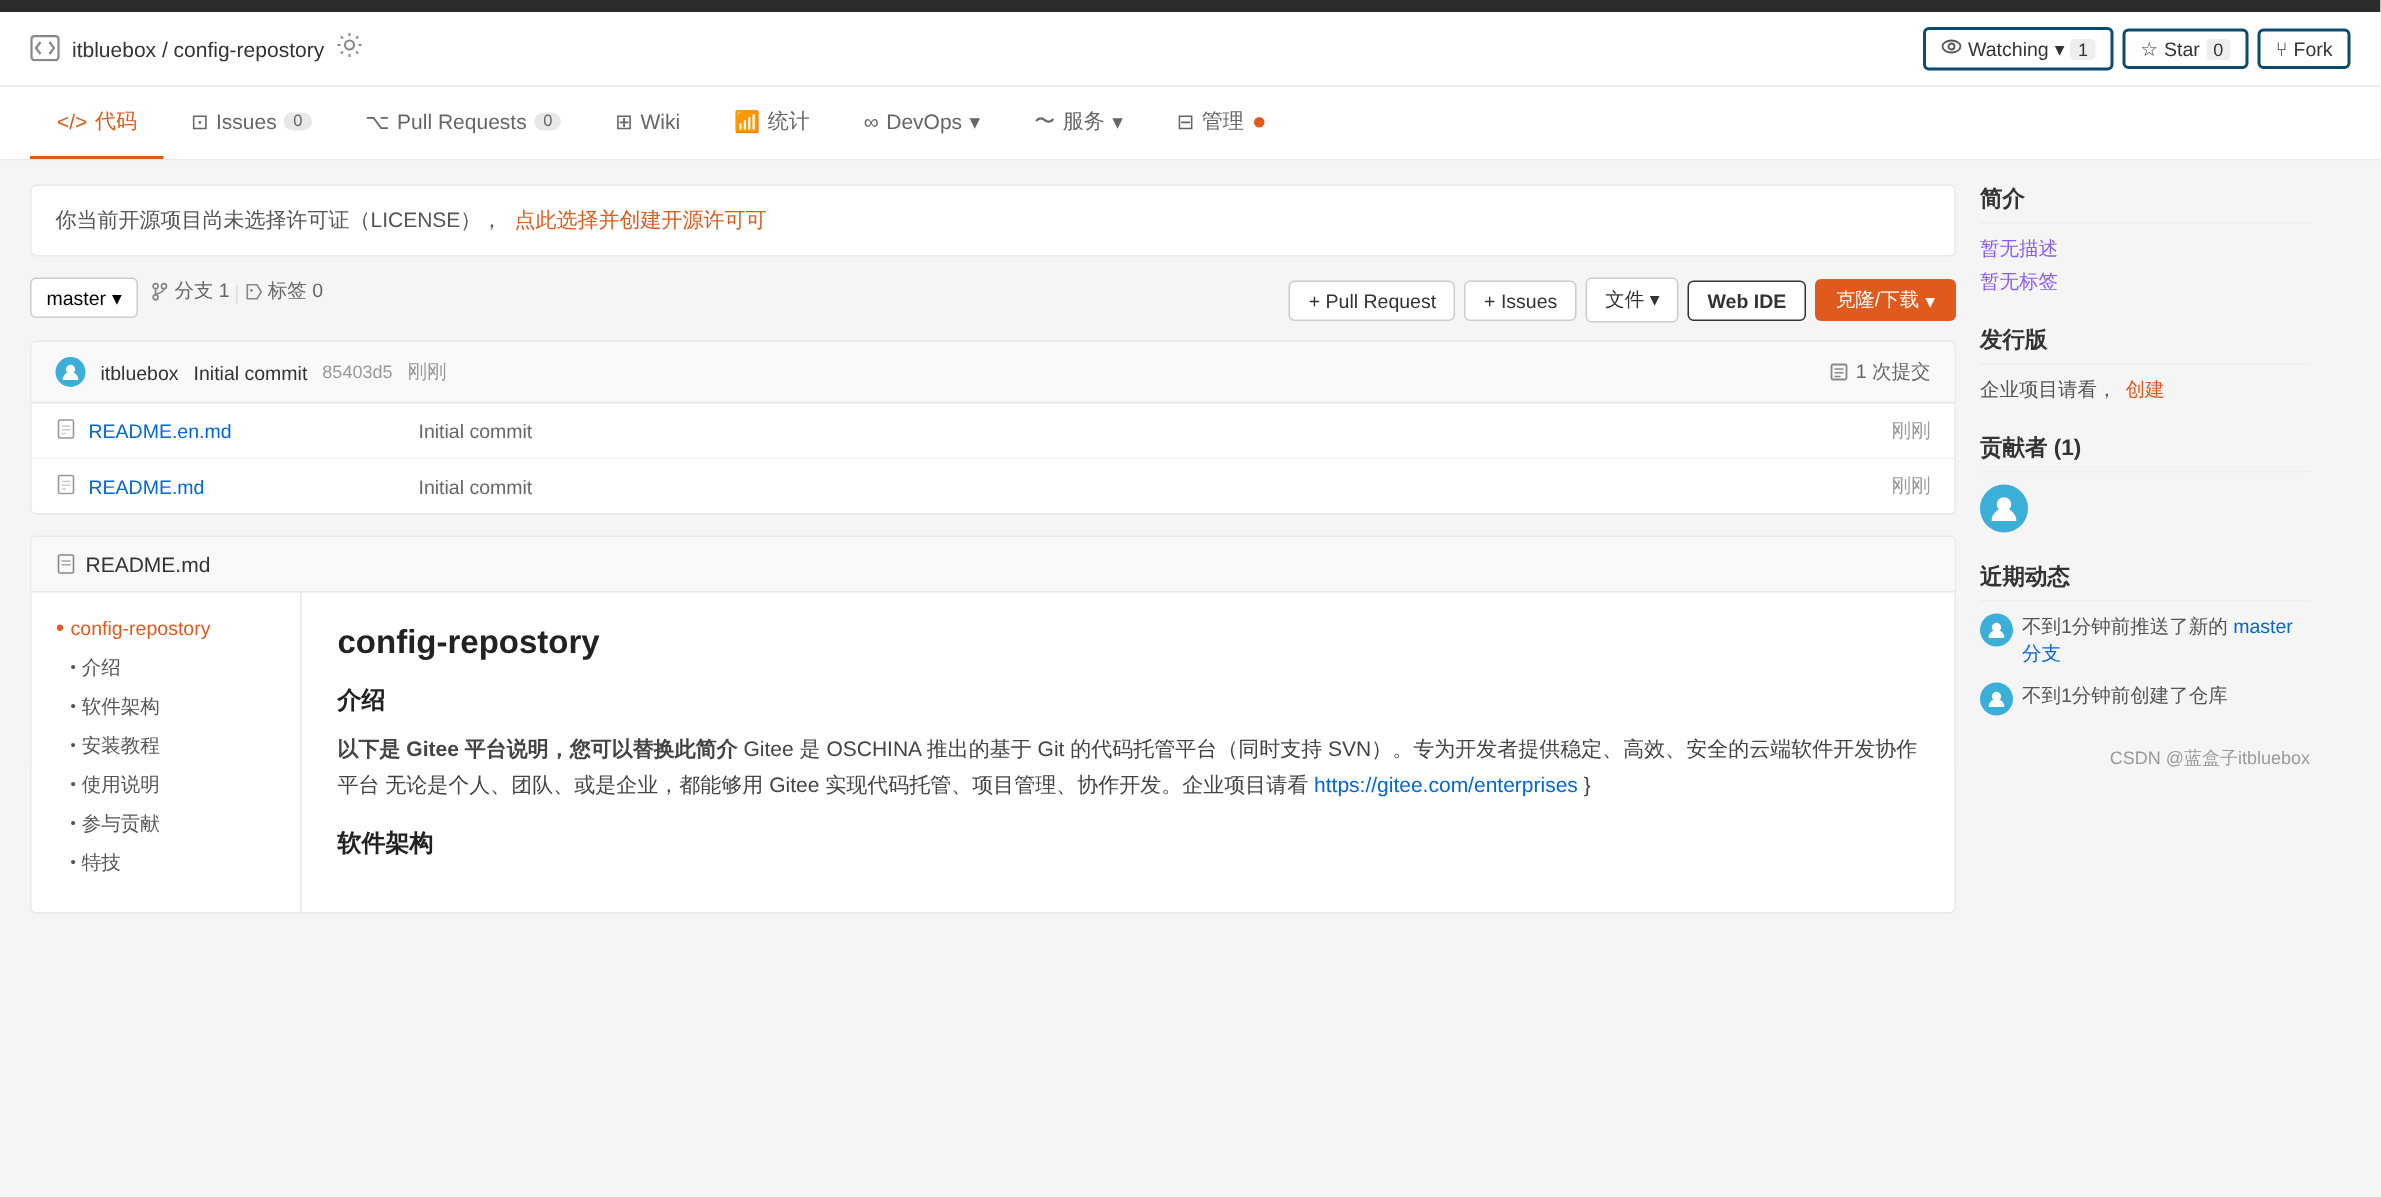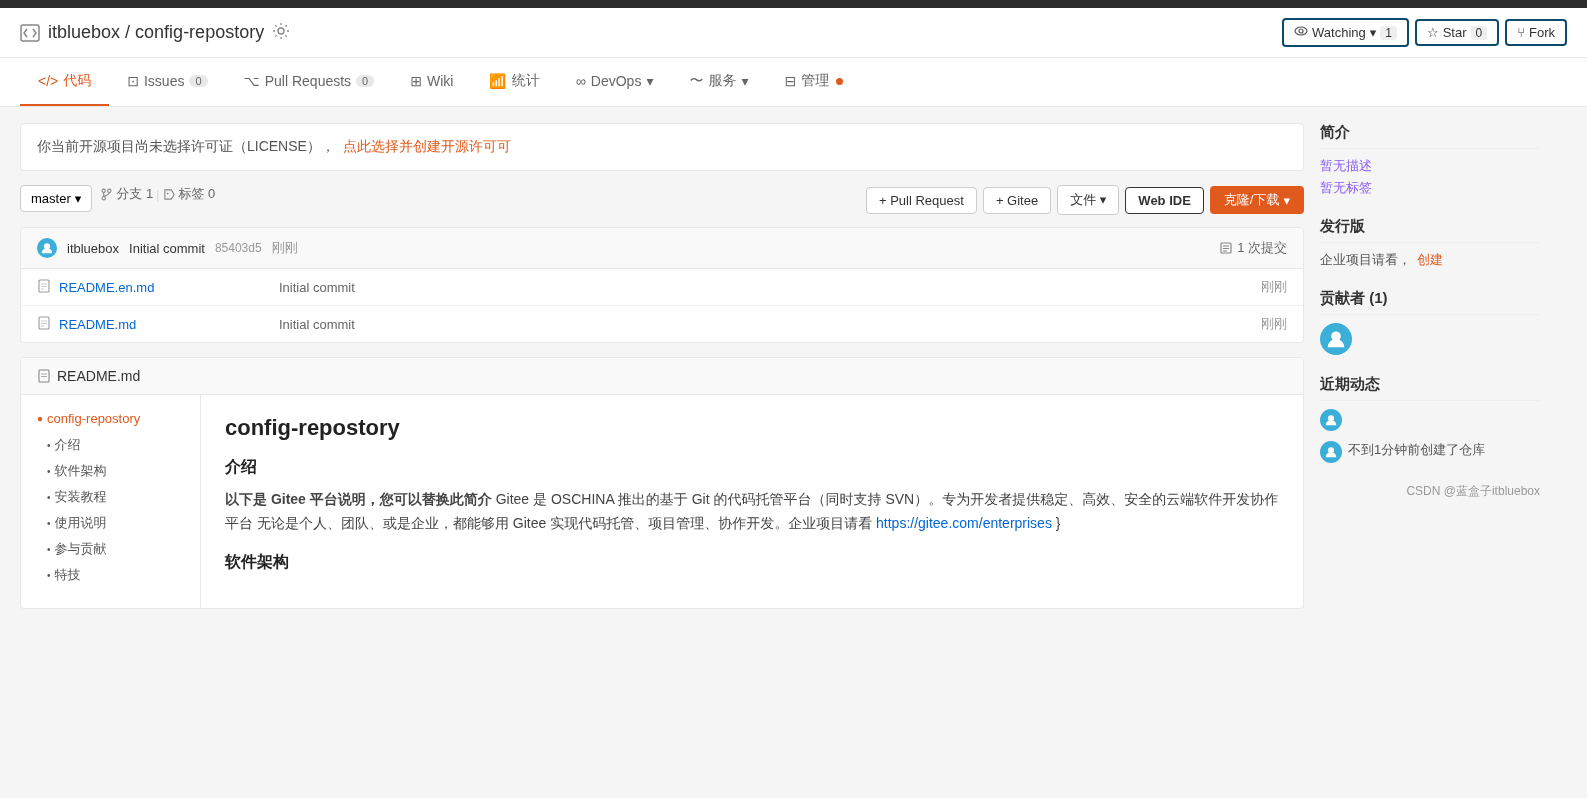--- a/index.html
+++ b/index.html
@@ -5,21 +5,21 @@
     * { box-sizing: border-box; margin: 0; padding: 0; }
     body { font-family: -apple-system, BlinkMacSystemFont, "Segoe UI", Arial, sans-serif; font-size: 14px; background: #f5f5f5; color: #333; }
 
     
     .topbar { background: #2c2c2c; height: 8px; width: 100%; }
 
     
     .header { background: #fff; border-bottom: 1px solid #e8e8e8; padding: 10px 20px; display: flex; align-items: center; justify-content: space-between; }
     .header-left { display: flex; align-items: center; gap: 8px; }
     .repo-icon { color: #666; font-size: 16px; }
-    .repo-path { font-size: 18px; font-weight: 500; color: #333; }
+    .repo-path { font-size: 14px; font-weight: 500; color: #333; }
     .repo-path a { color: #333; text-decoration: none; }
     .repo-settings-icon { color: #666; font-size: 16px; cursor: pointer; }
     .header-right { display: flex; align-items: center; gap: 6px; }
     .header-btn { display: flex; align-items: center; gap: 4px; padding: 4px 10px; border: 2px solid #0c4a6e; border-radius: 4px; background: #fff; cursor: pointer; font-size: 13px; color: #333; }
     .header-btn .count { background: #eee; padding: 0 5px; border-radius: 3px; font-size: 12px; }
 
     
     .nav-tabs { background: #fff; border-bottom: 1px solid #e8e8e8; display: flex; align-items: center; padding: 0 20px; gap: 0; }
     .nav-tab { padding: 14px 18px; font-size: 14px; color: #666; cursor: pointer; border-bottom: 2px solid transparent; display: flex; align-items: center; gap: 5px; text-decoration: none; }
     .nav-tab.active { color: #e05a1d; border-bottom: 2px solid #e05a1d; font-weight: 500; }
@@ -210,21 +210,21 @@
         <span>
           <svg width="13" height="13" viewBox="0 0 14 14" fill="none" style="vertical-align:middle">
               <polygon points="2,2 9,2 12,7 9,12 2,12 2,2" stroke="#888" stroke-width="1.2" fill="none"></polygon>
               <circle cx="5" cy="6" r="1" fill="#888"></circle>
             </svg>
           <span>标签 0</span>
         </span>
       </div>
       <div class="toolbar-right">
         <button class="btn-outline">+ Pull Request</button>
-        <button class="btn-outline">+ Gitee</button>
+        <button class="btn-outline">+ Issues</button>
         <button class="btn-outline">
           <span>文件</span>
           <span>▾</span>
         </button>
         <button class="btn-dark">Web IDE</button>
         <button class="btn-orange">
           <span>克隆/下载</span>
           <span>▾</span>
         </button>
       </div>
@@ -349,20 +349,23 @@
 
     <div class="sidebar-section">
       <div class="sidebar-title">近期动态</div>
       <div class="activity-item">
         <span class="activity-avatar">
           <svg viewBox="0 0 16 16">
               <circle cx="8" cy="6" r="3.5" fill="#fff"></circle>
               <path d="M2 14c0-3.3 2.7-6 6-6s6 2.7 6 6" fill="#fff"></path>
             </svg>
         </span>
+        <span class="activity-text">
+          不到1分钟前推送了新的 <a>master 分支</a>
+        </span>
       </div>
       <div class="activity-item">
         <span class="activity-avatar">
           <svg viewBox="0 0 16 16">
               <circle cx="8" cy="6" r="3.5" fill="#fff"></circle>
               <path d="M2 14c0-3.3 2.7-6 6-6s6 2.7 6 6" fill="#fff"></path>
             </svg>
         </span>
         <span class="activity-text">不到1分钟前创建了仓库</span>
       </div>

